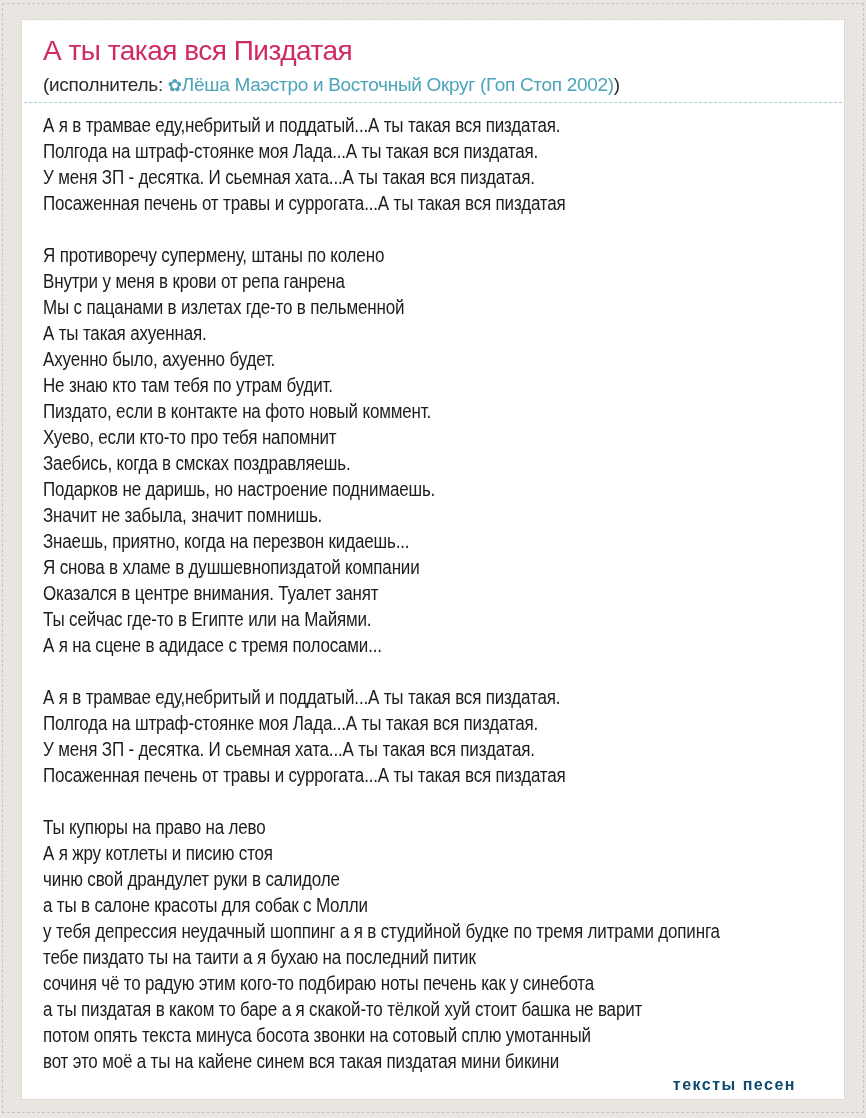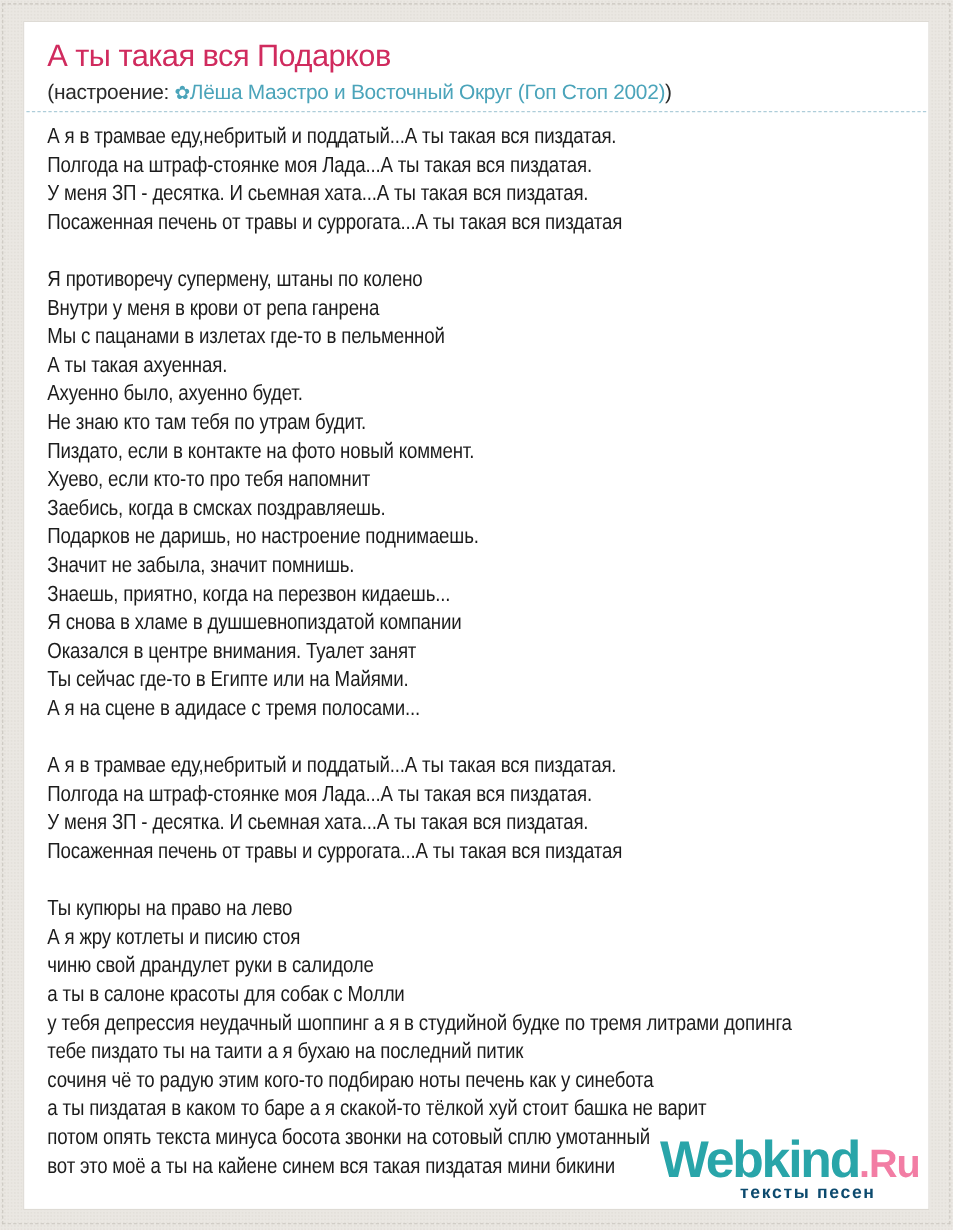--- a/index.html
+++ b/index.html
@@ -100,24 +100,24 @@
     color: #0c4a6e;
   }
 </style>
 </head>
 <body>
 
 <div class="stitch-border"></div>
 
 <div class="card">
 
-  <h1 class="song-title">А ты такая вся Подарков</h1>
+  <h1 class="song-title">А ты такая вся Пиздатая</h1>
 
   <div class="artist-line">
-    <span>(настроение: </span><span class="flower-icon">✿</span><a class="artist-link">Лёша Маэстро и Восточный Округ (Гоп Стоп 2002)</a><span>)</span>
+    <span>(исполнитель: </span><span class="flower-icon">✿</span><a class="artist-link">Лёша Маэстро и Восточный Округ (Гоп Стоп 2002)</a><span>)</span>
   </div>
 
   <div class="separator"></div>
 
   <div class="lyrics">
       <div class="lyric-line">А я в трамвае еду,небритый и поддатый...А ты такая вся пиздатая.</div>
       <div class="lyric-line">Полгода на штраф-стоянке моя Лада...А ты такая вся пиздатая.</div>
       <div class="lyric-line">У меня ЗП - десятка. И сьемная хата...А ты такая вся пиздатая.</div>
       <div class="lyric-line">Посаженная печень от травы и суррогата...А ты такая вся пиздатая</div>
       <div class="lyric-line"></div>
@@ -149,19 +149,16 @@
       <div class="lyric-line">а ты в салоне красоты для собак с Молли</div>
       <div class="lyric-line">у тебя депрессия неудачный шоппинг а я в студийной будке по тремя литрами допинга</div>
       <div class="lyric-line">тебе пиздато ты на таити а я бухаю на последний питик</div>
       <div class="lyric-line">сочиня чё то радую этим кого-то подбираю ноты печень как у синебота</div>
       <div class="lyric-line">а ты пиздатая в каком то баре а я скакой-то тёлкой хуй стоит башка не варит</div>
       <div class="lyric-line">потом опять текста минуса босота звонки на сотовый сплю умотанный</div>
       <div class="lyric-line">вот это моё а ты на кайене синем вся такая пиздатая мини бикини</div>
     </div>
 
   <div class="logo">
-    <div>
-      <span class="logo-main">Webkind</span><span class="logo-suffix">.Ru</span>
-    </div>
     <div class="logo-tagline">тексты песен</div>
   </div>
 
 </div>
 
 </body></html>

